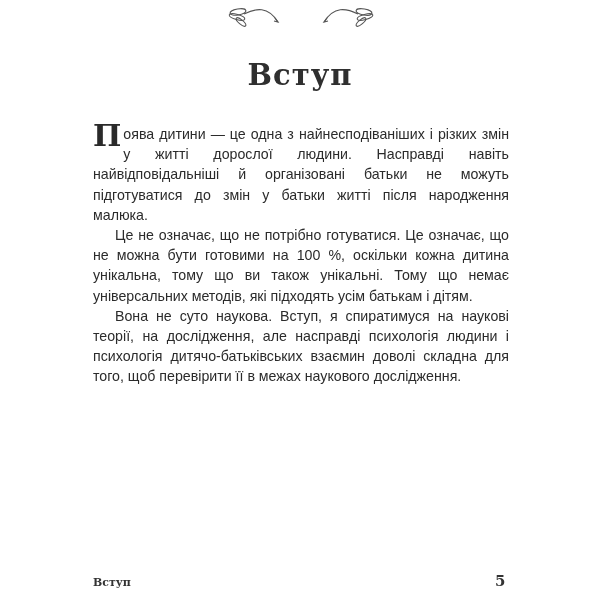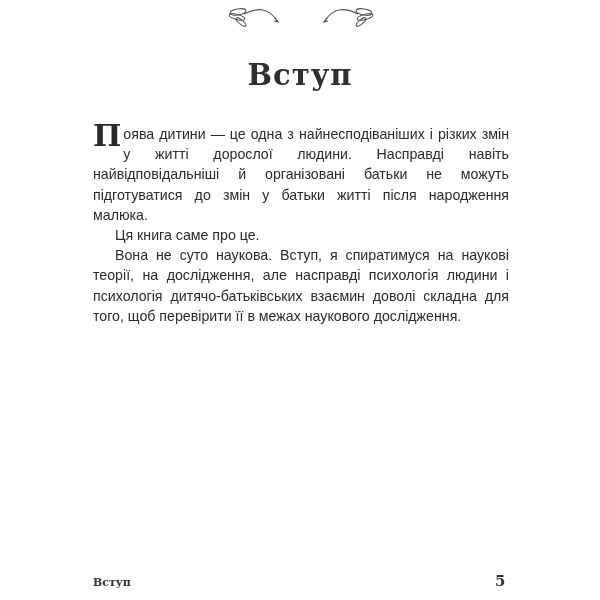--- a/index.html
+++ b/index.html
@@ -35,18 +35,18 @@
     <ellipse cx="136" cy="8" rx="8" ry="3" transform="rotate(10 136 8)"></ellipse>
     <ellipse cx="137" cy="13" rx="8" ry="2.6" transform="rotate(-15 137 13)"></ellipse>
     <ellipse cx="133" cy="18" rx="6" ry="2.2" transform="rotate(-40 133 18)"></ellipse>
   </g>
 </svg>
 
 <div class="title">Вступ</div>
 
 <div class="body-text">
   <p class="first"><span class="dropcap">П</span><span>оява дитини — це одна з найнесподіваніших і різких змін у житті дорослої людини. Насправді навіть найвідповідальніші й організовані батьки не можуть підготуватися до змін у батьки житті після народження малюка.</span></p>
-  <p>Ця книга саме про це.</p>
+  <p>Це не означає, що не потрібно готуватися. Це означає, що не можна бути готовими на 100 %, оскільки кожна дитина унікальна, тому що ви також унікальні. Тому що немає універсальних методів, які підходять усім батькам і дітям.</p>
   <p>Вона не суто наукова. Вступ, я спиратимуся на наукові теорії, на дослідження, але насправді психологія людини і психологія дитячо-батьківських взаємин доволі складна для того, щоб перевірити її в межах наукового дослідження.</p>
 </div>
 
 <div class="footer-left">Вступ</div>
 <div class="footer-right">5</div>
 
 </body></html>

